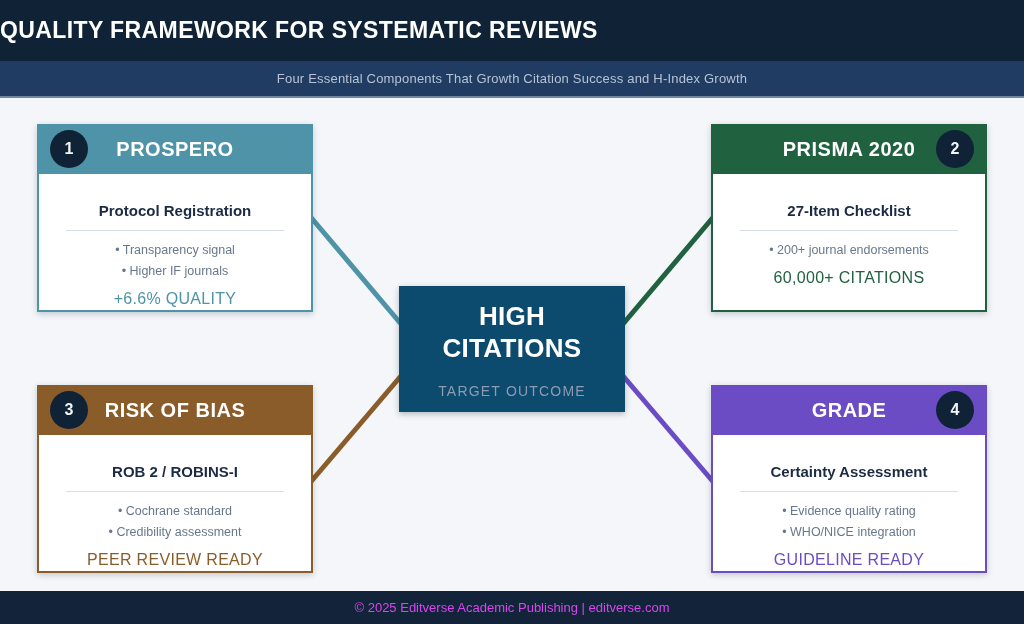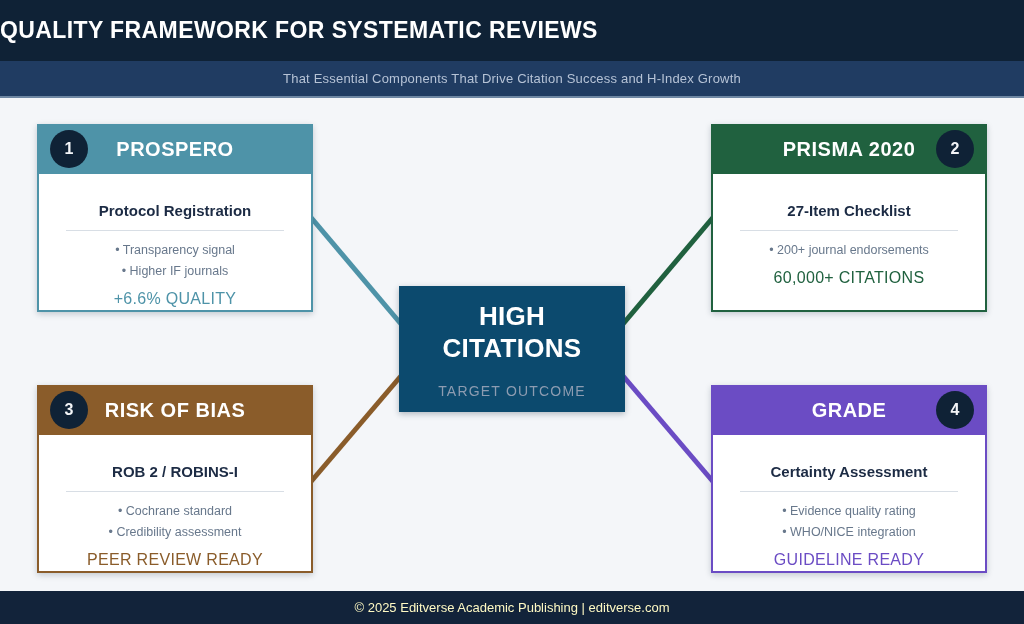--- a/index.html
+++ b/index.html
@@ -71,31 +71,31 @@
     color: #ffffff; font-size: 26px; font-weight: bold; line-height: 32px;
     width: 190px; letter-spacing: 0.3px;
   }
   .center-tagline { margin-top: 19px; color: #8d9cb1; font-size: 14px; letter-spacing: 1.2px; }
 
   
   .app-footer {
     height: 33px; background: #12233a;
     display: flex; align-items: center; justify-content: center;
   }
-  .app-footer span { color: #fef9c3; font-size: 13px; }
+  .app-footer span { color: #d946ef; font-size: 13px; }
 </style>
 </head>
 <body>
 
 <header class="app-header">
   <h1>QUALITY FRAMEWORK FOR SYSTEMATIC REVIEWS</h1>
 </header>
 
 <div class="subtitle-bar">
-  <span>That Essential Components That Drive Citation Success and H-Index Growth</span>
+  <span>Four Essential Components That Growth Citation Success and H-Index Growth</span>
 </div>
 
 <div class="main">
 
   <svg class="connectors" width="1024" height="493">
     <line x1="303" y1="110" x2="412" y2="239" stroke-width="5" stroke="#4e93a8"></line>
     <line x1="721" y1="110" x2="612" y2="239" stroke-width="5" stroke="#20613f"></line>
     <line x1="303" y1="393" x2="412" y2="265" stroke-width="5" stroke="#8a5c2a"></line>
     <line x1="721" y1="393" x2="612" y2="265" stroke-width="5" stroke="#6b4cc4"></line>
   </svg>

